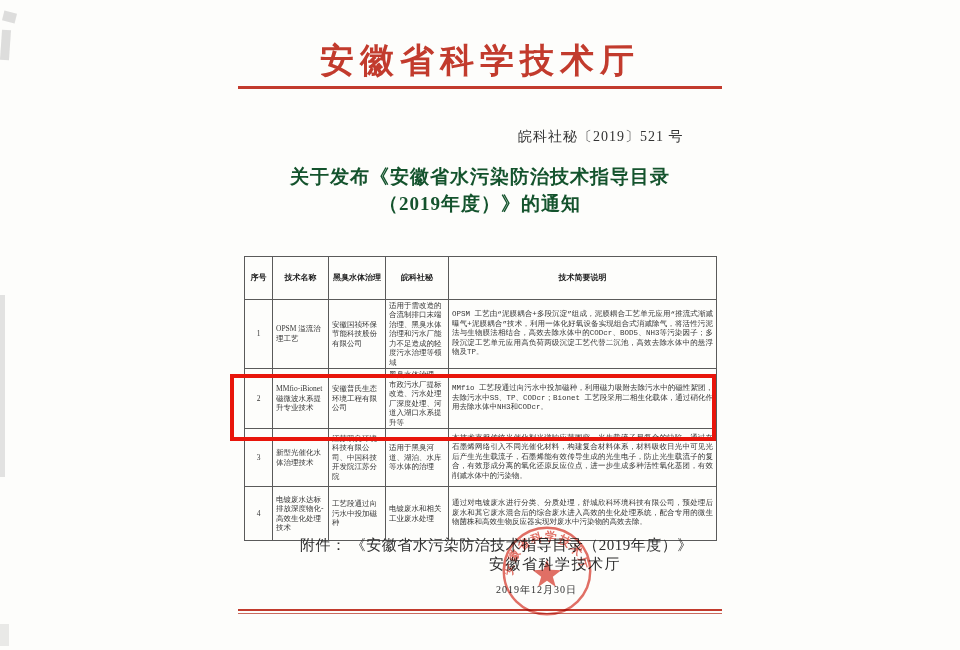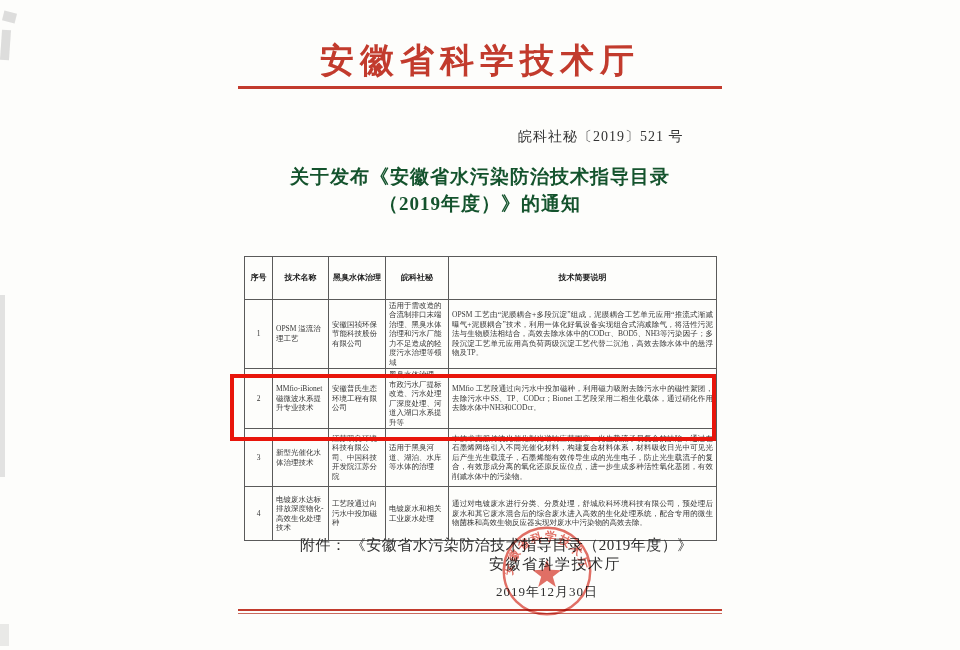--- a/index.html
+++ b/index.html
@@ -34,21 +34,21 @@
     position:absolute;left:244px;top:256px;width:472px;
     border-collapse:collapse;table-layout:fixed;
     font-size:7.5px;line-height:9.5px;color:#363636;
   }
   .doc-table th,.doc-table td{
     border:1px solid #5a5a5a;padding:1px 3px;vertical-align:middle;
     overflow:hidden;
   }
   .doc-table th{font-size:8px;font-weight:bold;text-align:center;color:#222;padding:16px 1px;}
   .doc-table td.c-no{text-align:center;}
-  .doc-table td.c-sum{text-align:justify;}
+  .doc-table td.c-sum{text-align:justify;font-family:Liberation Mono, monospace;}
   tr.hdr{height:15px;}
   tr.r1{height:62px;}
   tr.r2{height:46px;}
   tr.r3{height:58px;}
   tr.r4{height:54px;}
   
   .highlight-box{
     position:absolute;left:230px;top:374px;width:486px;height:67px;
     border:4px solid #e8150b;box-sizing:border-box;
     pointer-events:none;
@@ -57,21 +57,21 @@
   .attachment{
     position:absolute;left:300px;top:536px;
     font-size:15px;letter-spacing:0.5px;color:#2e2e2e;white-space:nowrap;
   }
   .signer{
     position:absolute;left:489px;top:555px;
     font-size:15px;letter-spacing:1.5px;color:#2e2e2e;white-space:nowrap;z-index:1;
   }
   .sign-date{
     position:absolute;left:496px;top:583px;
-    font-size:13px;letter-spacing:1px;color:#2e2e2e;white-space:nowrap;z-index:1;
+    font-size:10px;letter-spacing:1px;color:#2e2e2e;white-space:nowrap;z-index:1;
   }
   .seal{
     position:absolute;left:500px;top:524px;width:94px;height:94px;
     opacity:0.82;mix-blend-mode:multiply;z-index:2;
   }
   .footer-rule-a{
     position:absolute;left:238px;top:609px;width:484px;height:2px;background:#c23b2d;
   }
   .footer-rule-b{
     position:absolute;left:238px;top:613px;width:484px;height:1px;background:#c96a5e;

